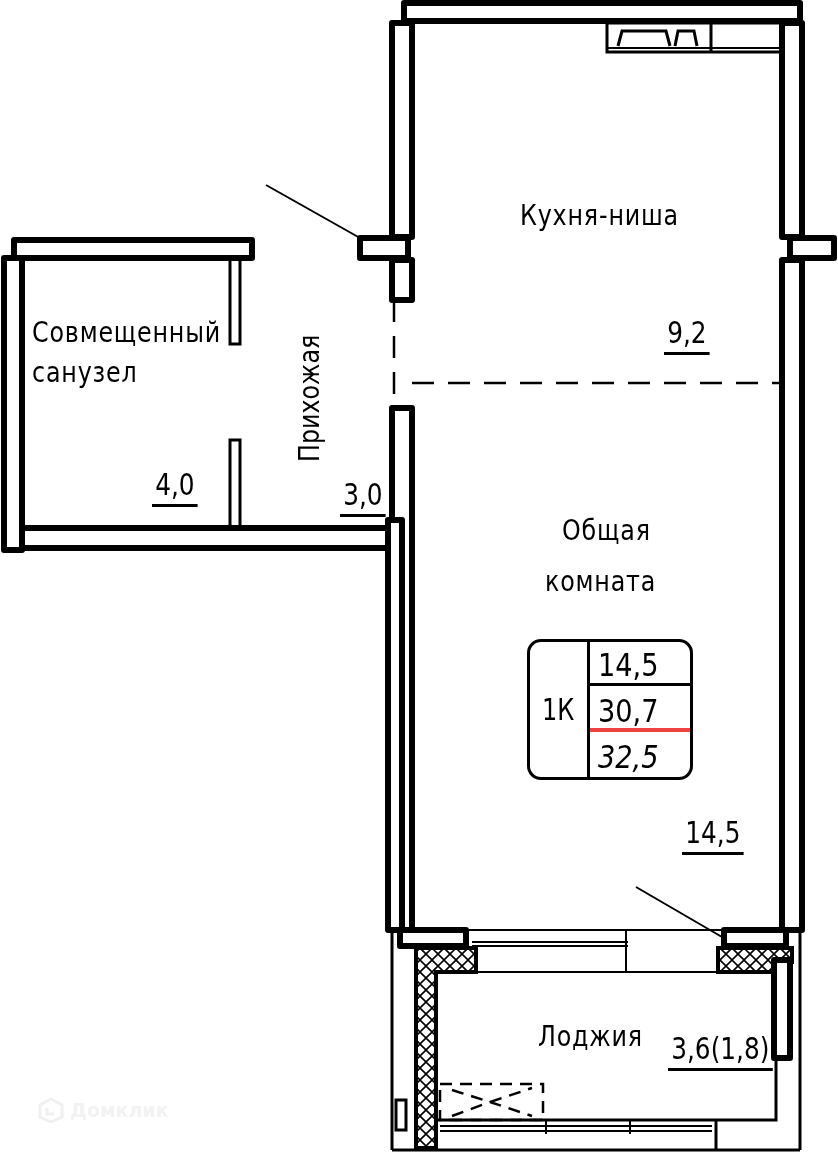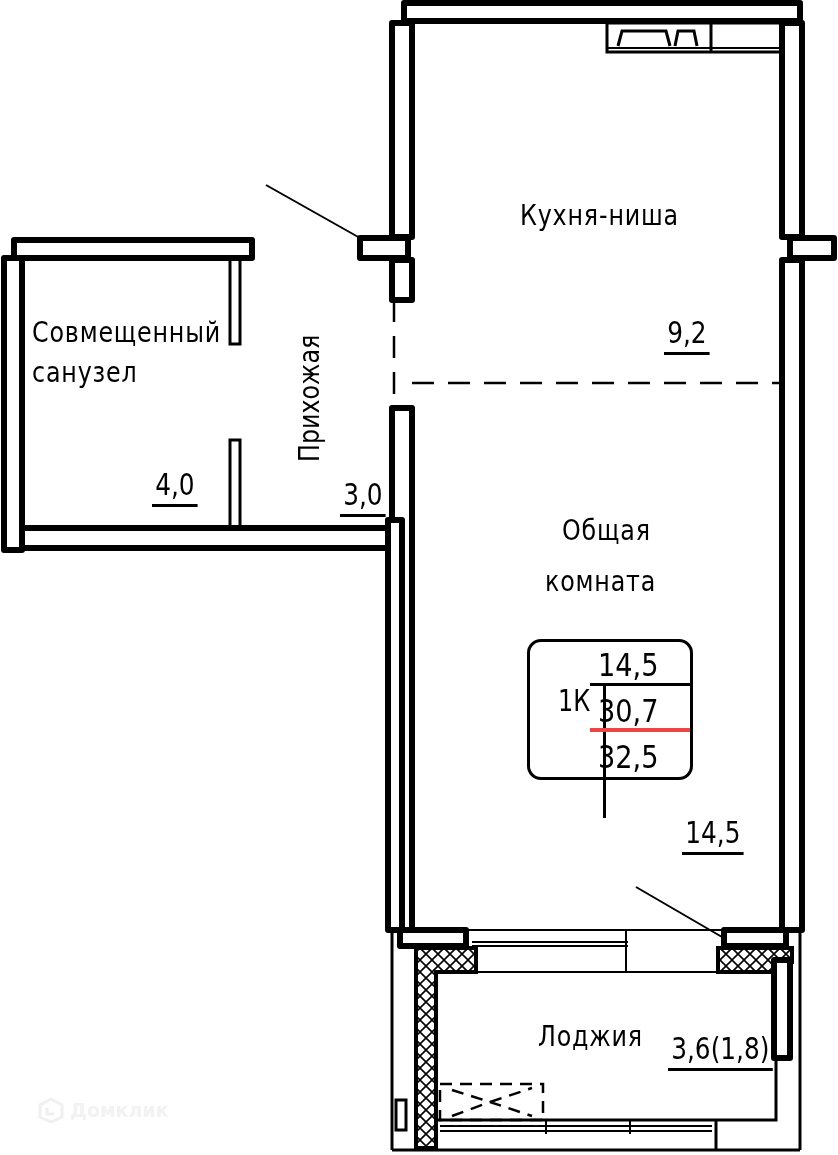--- a/index.html
+++ b/index.html
@@ -8,27 +8,27 @@
   .wall { fill: #ffffff; stroke: #000; stroke-width: 6; stroke-linejoin: round; }
   .thin { fill: none; stroke: #000; stroke-width: 2; }
   .mid { fill: none; stroke: #000; stroke-width: 3; }
   .dash { fill: none; stroke: #000; stroke-width: 2.5; stroke-dasharray: 22 14; }
   .dash2 { fill: none; stroke: #000; stroke-width: 2.5; stroke-dasharray: 12 8; }
   .lbl { position: absolute; color: #000; font-family: "DejaVu Sans", sans-serif; font-weight: normal; letter-spacing: 1px; transform: scaleX(0.82); transform-origin: left top; white-space: nowrap; }
   .area { position: absolute; color: #000; font-family: "DejaVu Sans", sans-serif; font-size: 31px; transform: scaleX(0.8); transform-origin: left top; white-space: nowrap; border-bottom: 3px solid #000; padding: 0 4px 2px 4px; line-height: 36px; }
   .room { font-size: 29px; line-height: 36px; }
   .vert { position: absolute; left: 292px; top: 462px; transform: rotate(-90deg) scaleX(0.82); transform-origin: left top; font-size: 29px; white-space: nowrap; }
   .badge { position: absolute; left: 527px; top: 639px; width: 166px; height: 141px; border: 3px solid #000; border-radius: 14px; box-sizing: border-box; }
-  .badge .type { position: absolute; left: 16px; top: 0; width: 57px; height: 135px; border-right: 3px solid #000; display: flex; justify-content: center; font-size: 30px; margin-top: 41px; }
+  .badge .type { position: absolute; left: 0; top: 0; width: 57px; height: 135px; border-right: 3px solid #000; display: flex; align-items: center; justify-content: center; font-size: 30px; }
   .badge .type span { display: inline-block; transform: scaleX(0.8); }
   .badge .cell { position: absolute; left: 60px; width: 100px; height: 44px; font-size: 32px; line-height: 46px; padding-left: 8px; box-sizing: border-box; }
   .badge .cell span { display: inline-block; transform: scaleX(0.85); transform-origin: left center; }
   .badge .c1 { top: 0; border-bottom: 3px solid #000; }
   .badge .c2 { top: 46px; border-bottom: 4px solid #ef4444; }
-  .badge .c3 { top: 92px; }
+  .badge .c3 { top: 92px; font-style: italic; }
   .watermark { position: absolute; left: 38px; top: 1097px; display: flex; align-items: center; gap: 6px; color: #f2f2f2; font-size: 19px; font-weight: bold; }
 </style>
 </head>
 <body>
 
 <svg width="838" height="1155" viewBox="0 0 838 1155">
 
   <rect class="wall" x="404" y="3" width="396" height="18"></rect>
 
   <rect class="wall" x="392" y="23" width="20" height="214"></rect>

